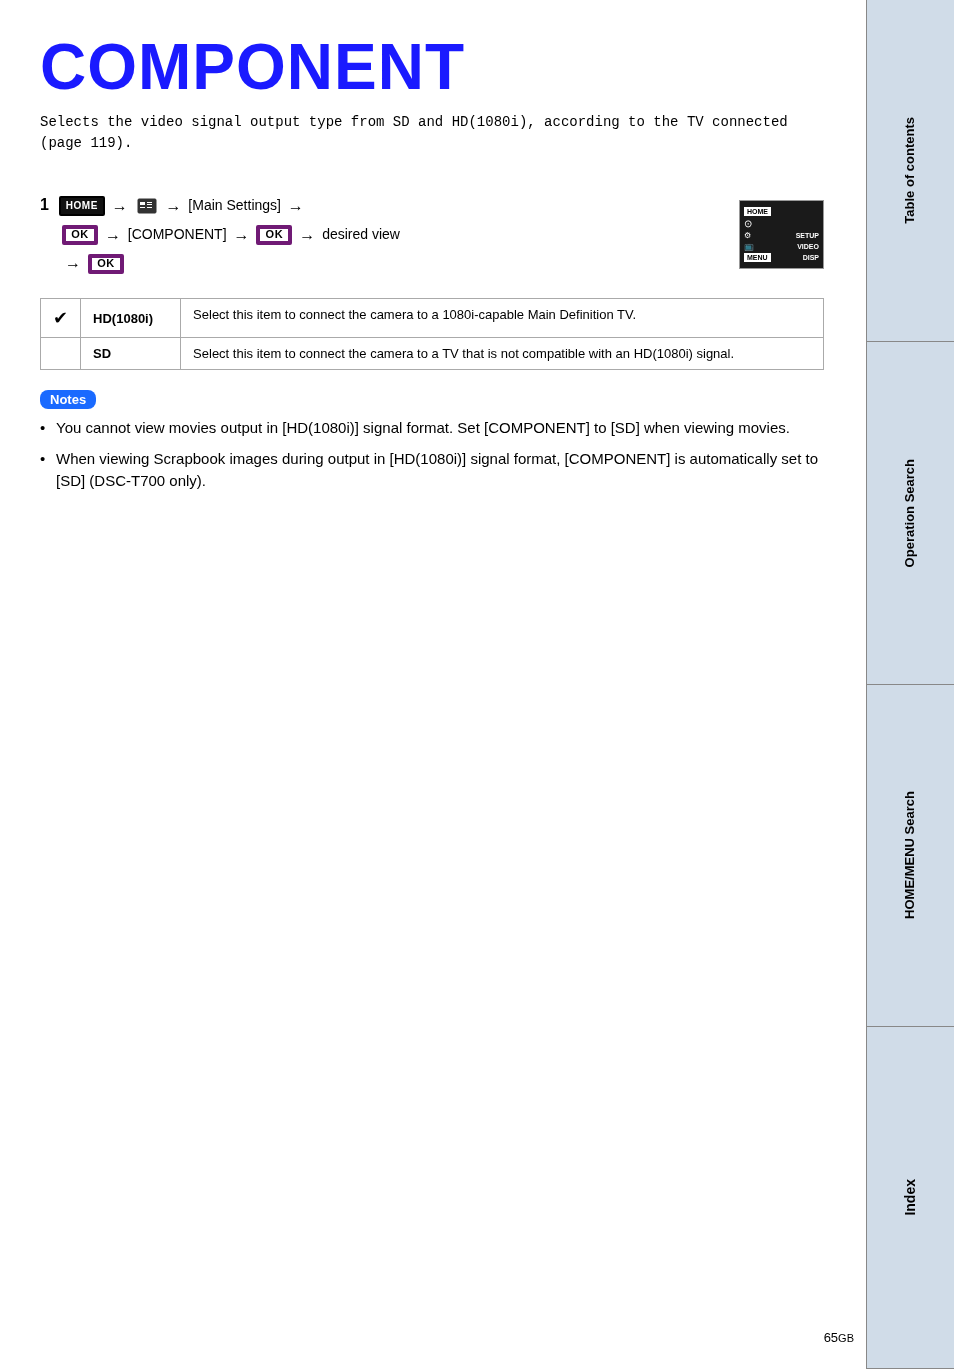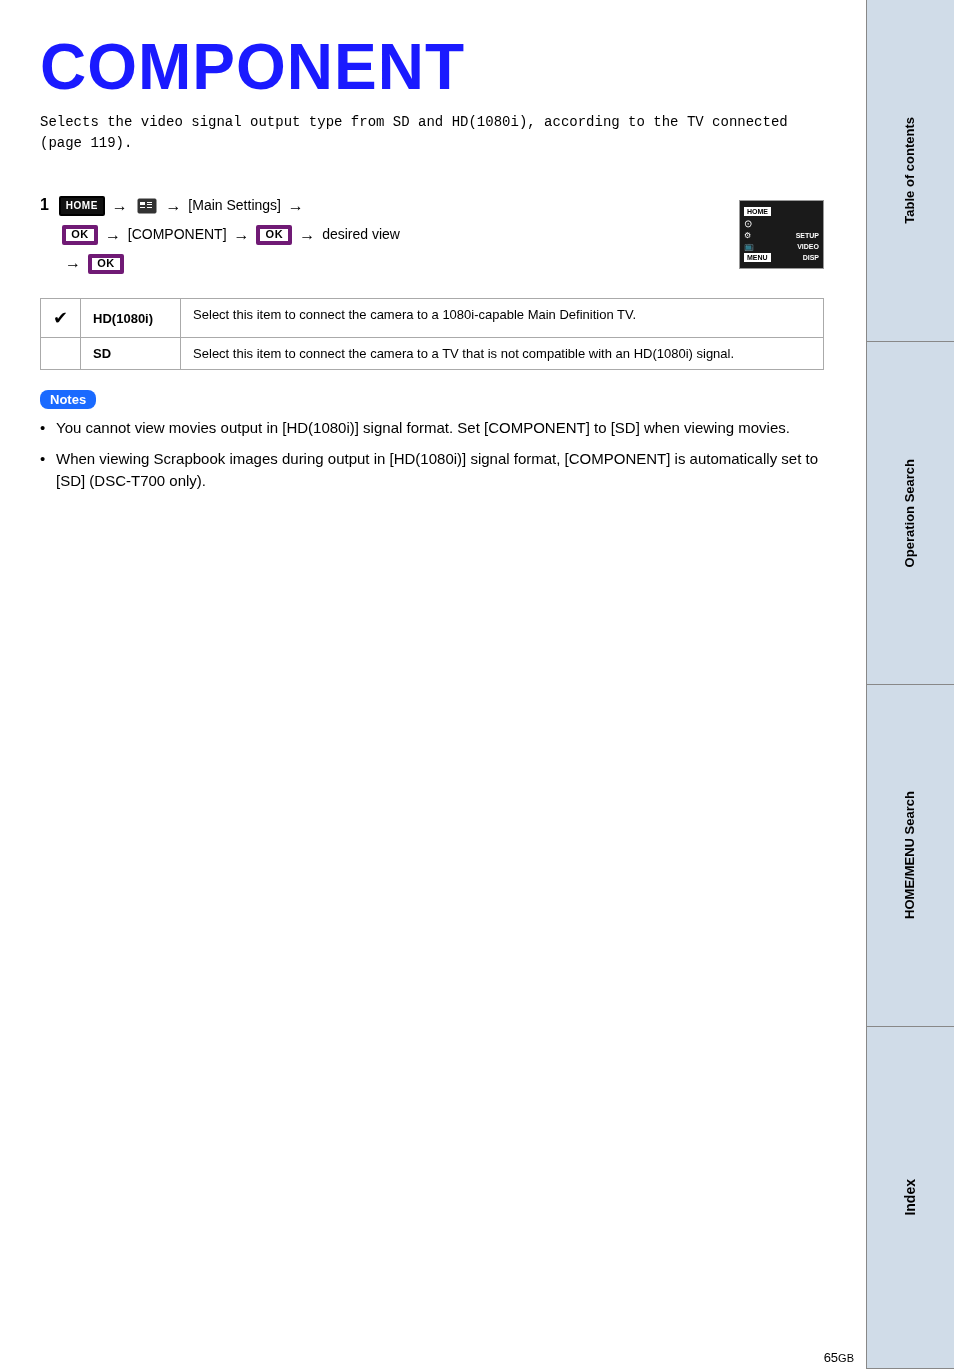--- a/index.html
+++ b/index.html
@@ -235,21 +235,21 @@
     }
 
     .sidebar-tab-text {
       transform: rotate(180deg);
       display: inline-block;
     }
 
     
     .page-number {
       position: absolute;
-      bottom: 4px;
+      bottom: 24px;
       right: 100px;
       font-size: 13px;
       color: #000;
     }
 
     .page-gb {
       font-size: 11px;
     }
   </style>
 </head>

